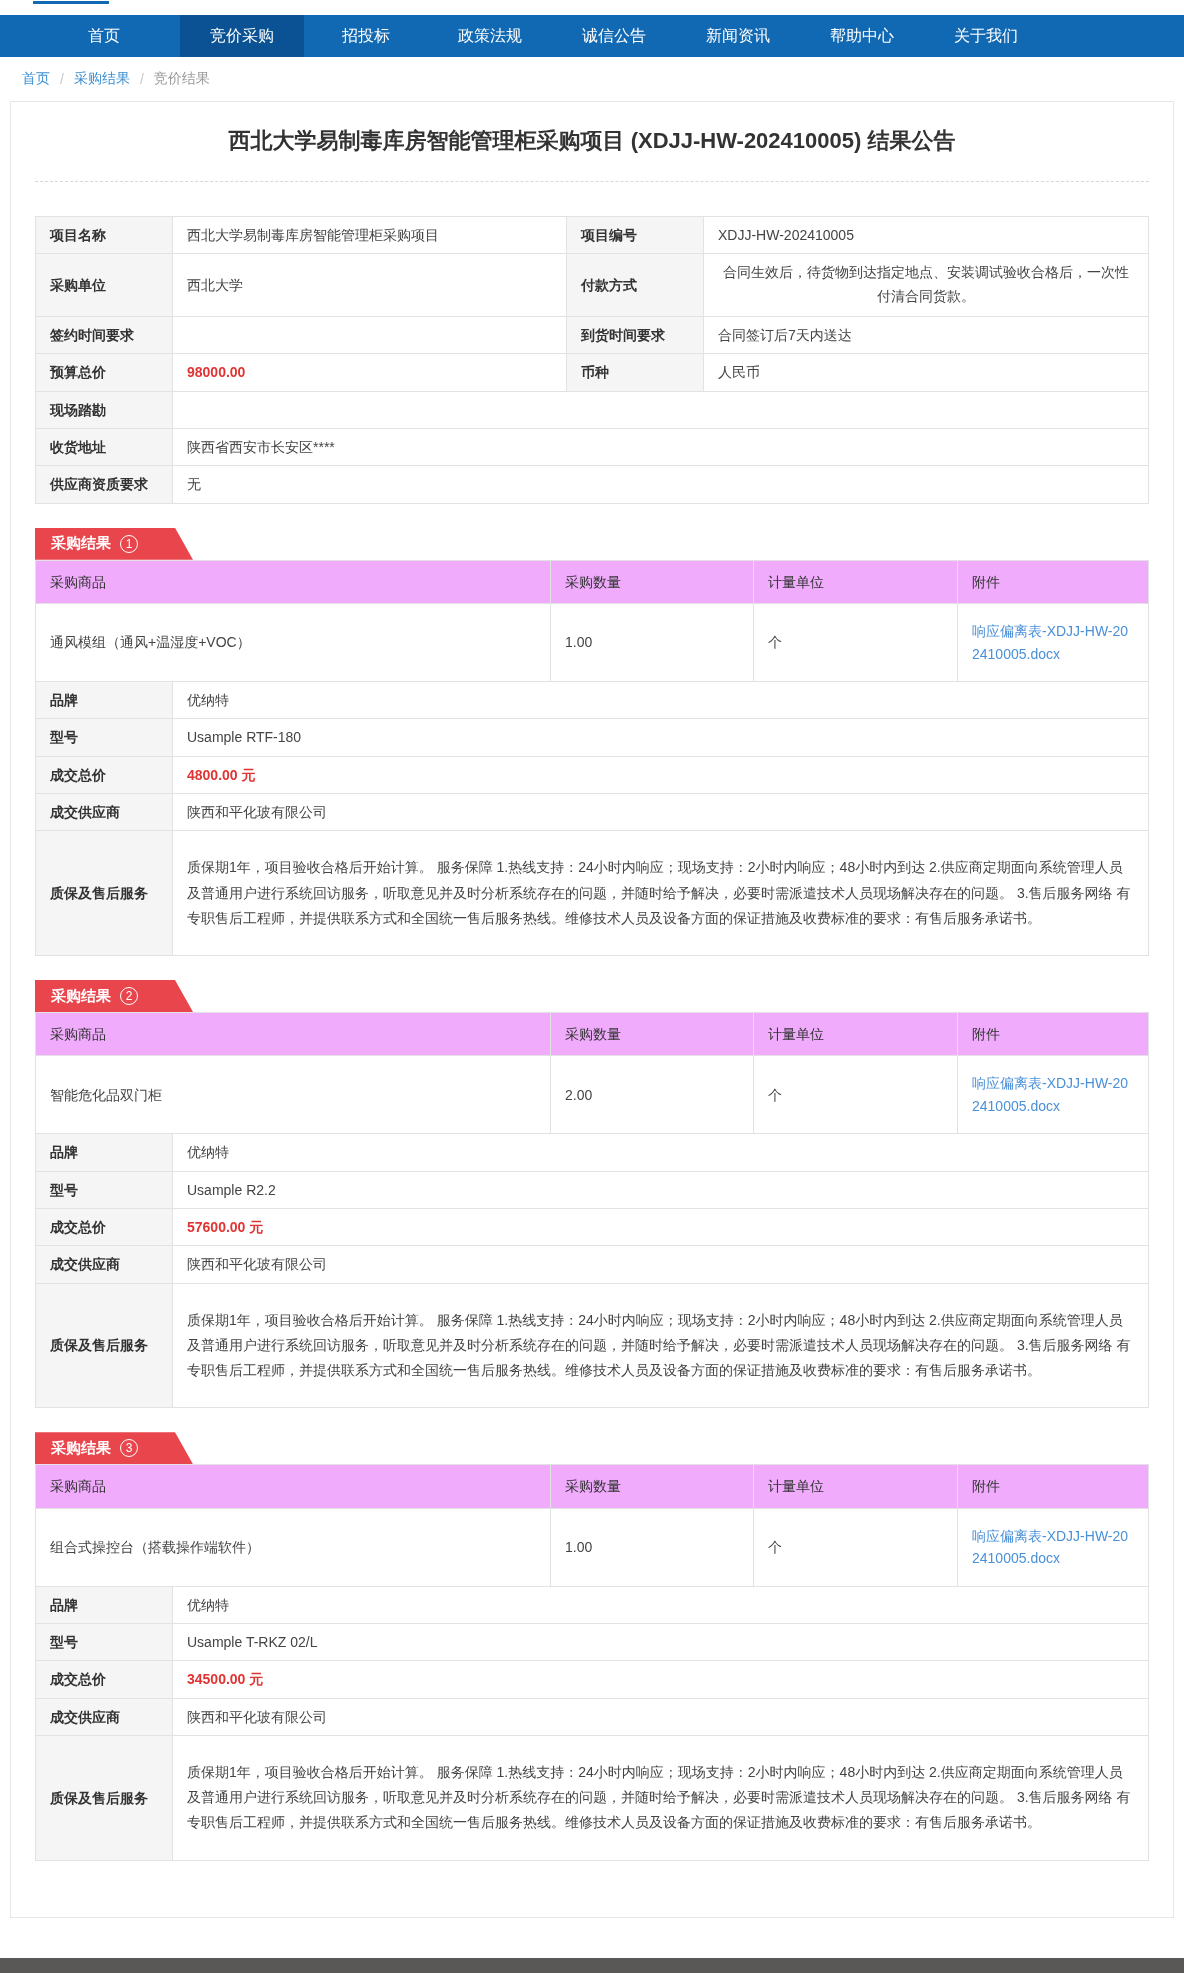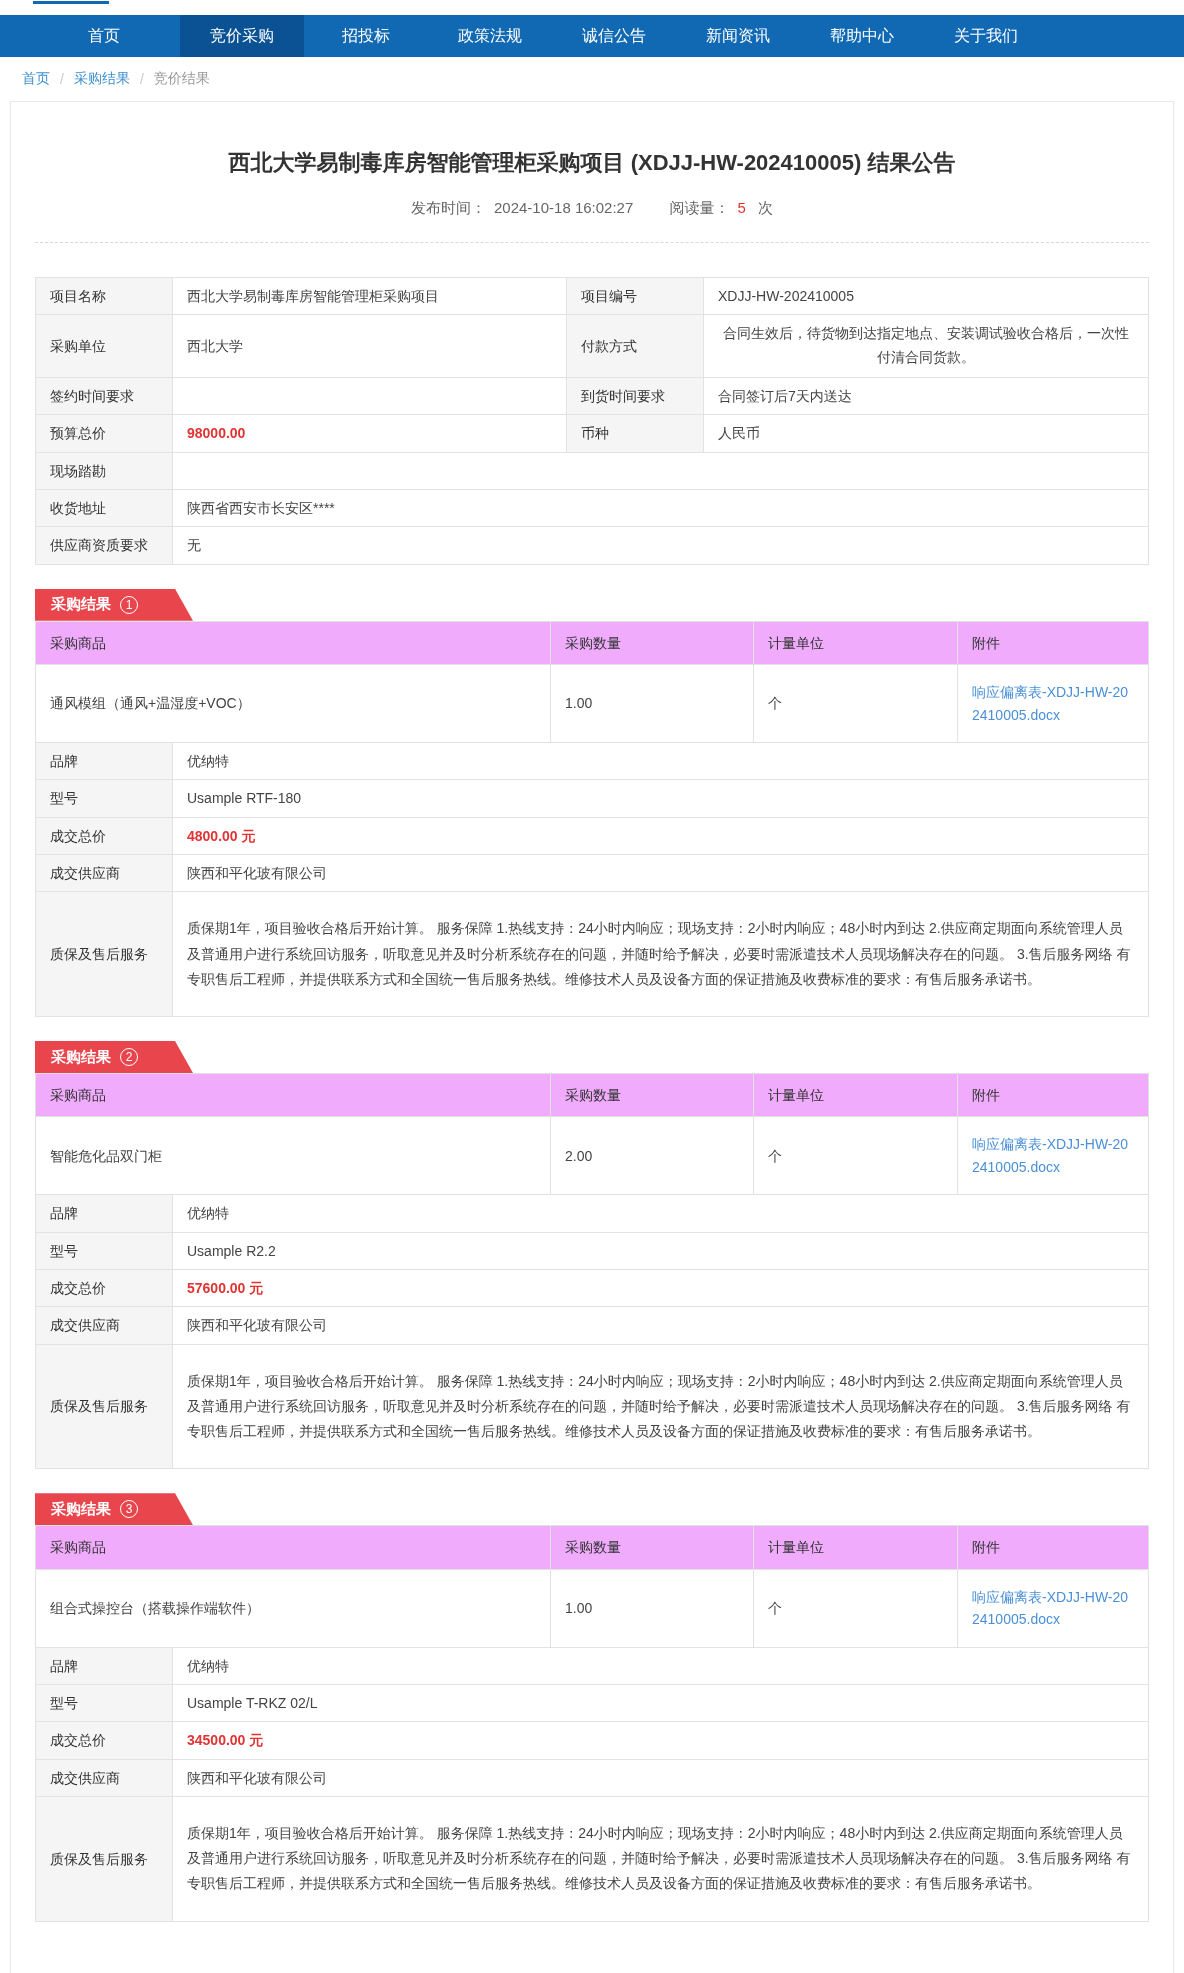--- a/index.html
+++ b/index.html
@@ -21,31 +21,31 @@
   .nav-item.active { background:#0a5294;margin-left:14px; }
 
   
   .breadcrumb { height:44px; display:flex; align-items:center; padding-left:22px; font-size:14px; background:#fff; }
   .crumb-link { color:#3e8fd0; text-decoration:none; cursor:pointer; }
   .crumb-sep { color:#c9c9c9; margin:0 10px; }
   .crumb-current { color:#999; }
 
   
   .card { margin:0 10px 40px; border:1px solid #e7e7e7; padding:0 24px 56px; background:#fff; }
-  .article-title { text-align:center; font-size:22px; font-weight:bold; color:#333; margin-top:46px; line-height:1.4; }
+  .article-title { text-align:center; font-size:22px; font-weight:bold; color:#333; margin-top:24px; line-height:1.4; }
   .pub-line { text-align:center; font-size:15px; color:#666; margin-top:20px; }
   .pub-part { margin:0 4px; }
   .views-label { margin-left:28px; }
   .red { color:#e23333; }
   .bold { font-weight:bold; }
   .dotted-divider { border-bottom:1px dashed #d8d8d8; margin-top:24px; }
 
   table { border-collapse:collapse; width:100%; font-size:14px; table-layout:fixed; }
   td,th { border:1px solid #e2e2e2; padding:7px 14px; text-align:left; vertical-align:middle; line-height:1.6; color:#444; word-break:break-word; }
-  .lbl { background:#f5f5f5; font-weight:normal; color:#333; }
+  .lbl { background:#f5f5f5; font-weight:bold; color:#333; }
   .info-table { margin-top:34px; }
   .info-table td { height:36px; }
   .info-table .two-line { line-height:1.7;text-align:center; }
 
   
   .result-section { margin-top:24px; }
   .result-badge {
     width:158px; height:32px; background:#e8454d; color:#fff;
     font-size:15px; font-weight:bold; display:flex; align-items:center; gap:9px;
     padding-left:16px;
@@ -87,25 +87,20 @@
   <span class="crumb-sep">/</span>
   <a class="crumb-link">采购结果</a>
   <span class="crumb-sep">/</span>
   <span class="crumb-current">竞价结果</span>
 </div>
 
 <div class="card">
 
   <div class="article-title">西北大学易制毒库房智能管理柜采购项目 (XDJJ-HW-202410005) 结果公告</div>
 
-  <div class="pub-line">
-    <span class="pub-part">发布时间：</span><span class="pub-part">2024-10-18 16:02:27</span>
-    <span class="pub-part views-label">阅读量：</span><span class="pub-part red">5</span>
-    <span class="pub-part">次</span>
-  </div>
 
   <div class="dotted-divider"></div>
 
   <table class="info-table">
     <colgroup>
         <col style="width:137px">
         <col style="width:394px">
         <col style="width:137px">
         <col>
       </colgroup>

